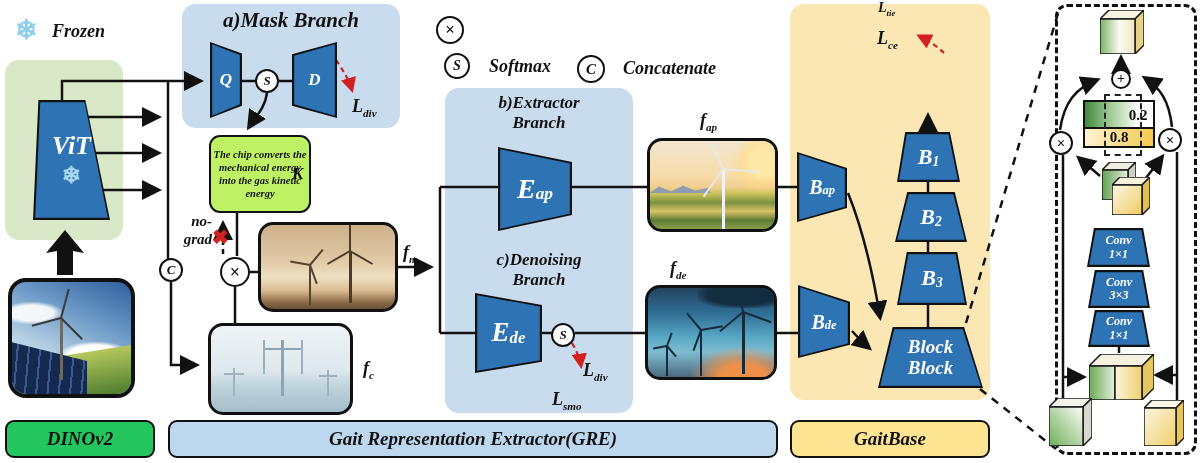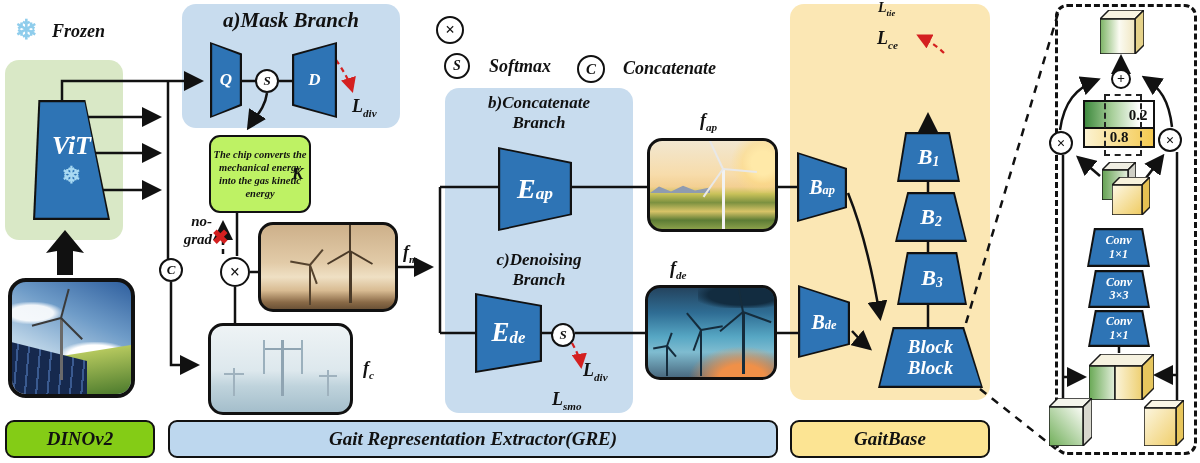--- a/index.html
+++ b/index.html
@@ -187,21 +187,21 @@
     <div class="pole" style="left:52px;top:14px;width:2px;height:34px;background:#9bb0bd;"></div>
     <div class="pole" style="left:90px;top:14px;width:2px;height:34px;background:#9bb0bd;"></div>
     <div class="pole" style="left:22px;top:42px;width:2px;height:28px;background:#9fb2be;"></div>
     <div class="abs" style="left:13px;top:47px;width:20px;height:2px;background:#9fb2be;"></div>
     <div class="pole" style="left:116px;top:44px;width:2px;height:26px;background:#9fb2be;"></div>
     <div class="abs" style="left:108px;top:49px;width:18px;height:2px;background:#9fb2be;"></div>
   </div>
   <div class="lbl z3" style="left:363px;top:358px;font-size:18px;"><span>f</span><sub>c</sub></div>
 
   <div class="lbl z3" style="left:445px;top:93px;width:188px;text-align:center;font-size:17px;line-height:1.15;white-space:normal;">
-    <span>b)Concatenate</span><br><span>Branch</span>
+    <span>b)Extractor</span><br><span>Branch</span>
   </div>
   <div class="trap" style="left:498px;top:147px;width:74px;height:84px;--cp:polygon(0 0,100% 18%,100% 81%,0 100%);">
     <div class="tf"></div>
       <div class="ti"></div>
     <div class="tl" style="font-size:28px;flex-direction:row;">
         <span>E</span>
         <sub style="margin-top:10px;">ap</sub>
       </div>
   </div>
   <div class="lbl z3" style="left:445px;top:250px;width:188px;text-align:center;font-size:17px;line-height:1.15;white-space:normal;">
@@ -413,21 +413,21 @@
         <linearGradient id="byc" x1="0" y1="0" x2="1" y2="1">
       <stop offset="0" stop-color="#fcf6e0"></stop>
           <stop offset="1" stop-color="#f0ce6a"></stop>
     </linearGradient>
       </defs>
     <polygon points="8,0 40,0 32,8 0,8" fill="#faf6e6" stroke="#1a1a1a" stroke-width="1.5"></polygon>
     <polygon points="32,8 40,0 40,38 32,46" fill="#e8c65c" stroke="#1a1a1a" stroke-width="1.5"></polygon>
     <polygon points="0,8 32,8 32,46 0,46" fill="url(#byc)" stroke="#1a1a1a" stroke-width="1.5"></polygon>
   </svg>
 
-  <div class="bar" style="left:5px;top:420px;width:150px;height:38px;background:#84cc16;">
+  <div class="bar" style="left:5px;top:420px;width:150px;height:38px;background:#22c55e;">
       <span>DINOv2</span>
     </div>
   <div class="bar" style="left:790px;top:420px;width:200px;height:38px;background:#fce493;">
       <span>GaitBase</span>
     </div>
   <div class="bar" style="left:168px;top:420px;width:610px;height:38px;background:#bdd7ee;">
       <span>Gait Representation Extractor(GRE)</span>
     </div>
 
 </div>

